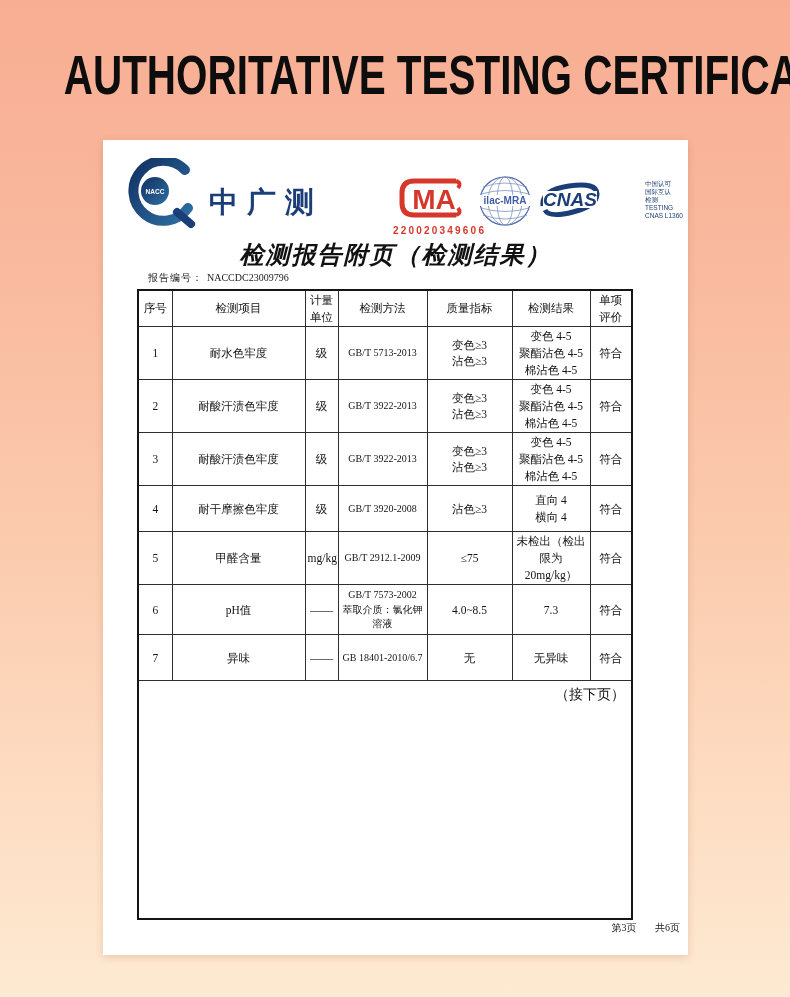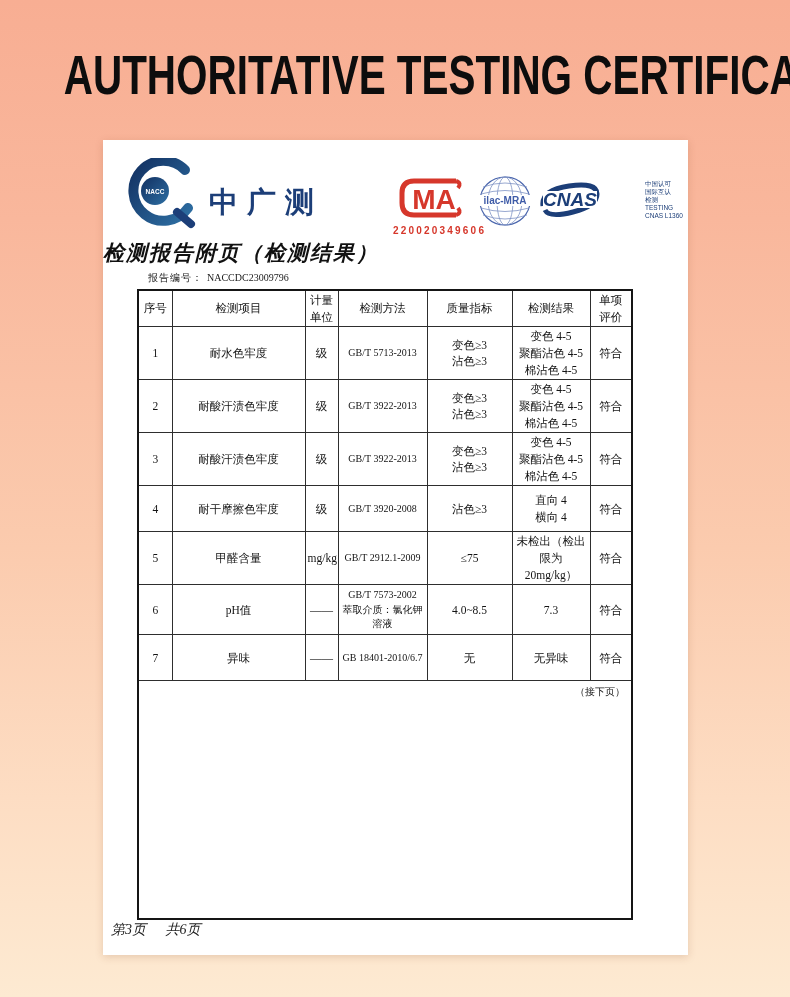--- a/index.html
+++ b/index.html
@@ -38,22 +38,22 @@
   }
   .ilac-group { position:absolute; left:374px; top:34px; }
   .cnas-group { position:absolute; left:436px; top:38px; display:flex; align-items:flex-start;gap:40px; }
   .cnas-side { margin-left:4px; margin-top:2px; }
   .cnas-side div {
     font-family:"Liberation Sans", sans-serif; font-size:6.5px; line-height:8px;
     color:#1c3e78; white-space:nowrap;
   }
   
   .report-title {
-    position:absolute; top:99px; left:0; width:100%; 
-    font-weight:bold; font-style:italic; font-size:21px; letter-spacing:2px; color:#111;
+    position:absolute; top:99px; left:0; width:100%; text-align:center;
+    font-weight:bold; font-style:italic; font-size:24px; letter-spacing:2px; color:#111;
   }
   .report-nums { position:absolute; top:131px; left:45px; width:494px; font-size:10px; }
   .report-nums .num-label { letter-spacing:1px; }
   .num-sample { position:absolute; left:283px; top:0; }
   .num-value { font-family:"Liberation Serif", serif; margin-left:4px; }
   
   table.results {
     position:absolute; left:34px; top:149px; width:494px;
     border-collapse:collapse; table-layout:fixed;
     font-size:11.5px; line-height:1.45; color:#141414;
@@ -66,25 +66,25 @@
     border:1px solid #2e2e2e; text-align:center; vertical-align:middle;
     white-space:pre-line; padding:1px 2px; font-weight:normal;
   }
   table.results { border:2px solid #151515; }
   tr.hdr { height:30px; }
   tr.r-a { height:46px; }
   tr.r-b { height:50px; }
   tr.r-c { height:46px; }
   td.method { font-size:10px; }
   tr.cont-row { height:238px; }
-  tr.cont-row td { text-align:right; vertical-align:top; padding:4px 6px; font-size:10px; }
+  tr.cont-row td { text-align:right; vertical-align:top; padding:4px 6px; font-size:14px; }
   
   .page-footer {
     position:absolute; top:781px; left:0; width:100%;
-    text-align:left; font-size:14px; color:#222;font-style:italic;
+    text-align:right; font-size:10px; color:#222;
   }
   .page-footer span { margin:0 8px; }
 </style>
 </head>
 <body>
 
 <div class="banner">
   <span>AUTHORITATIVE TESTING CERTIFICATE</span>
 </div>
 

